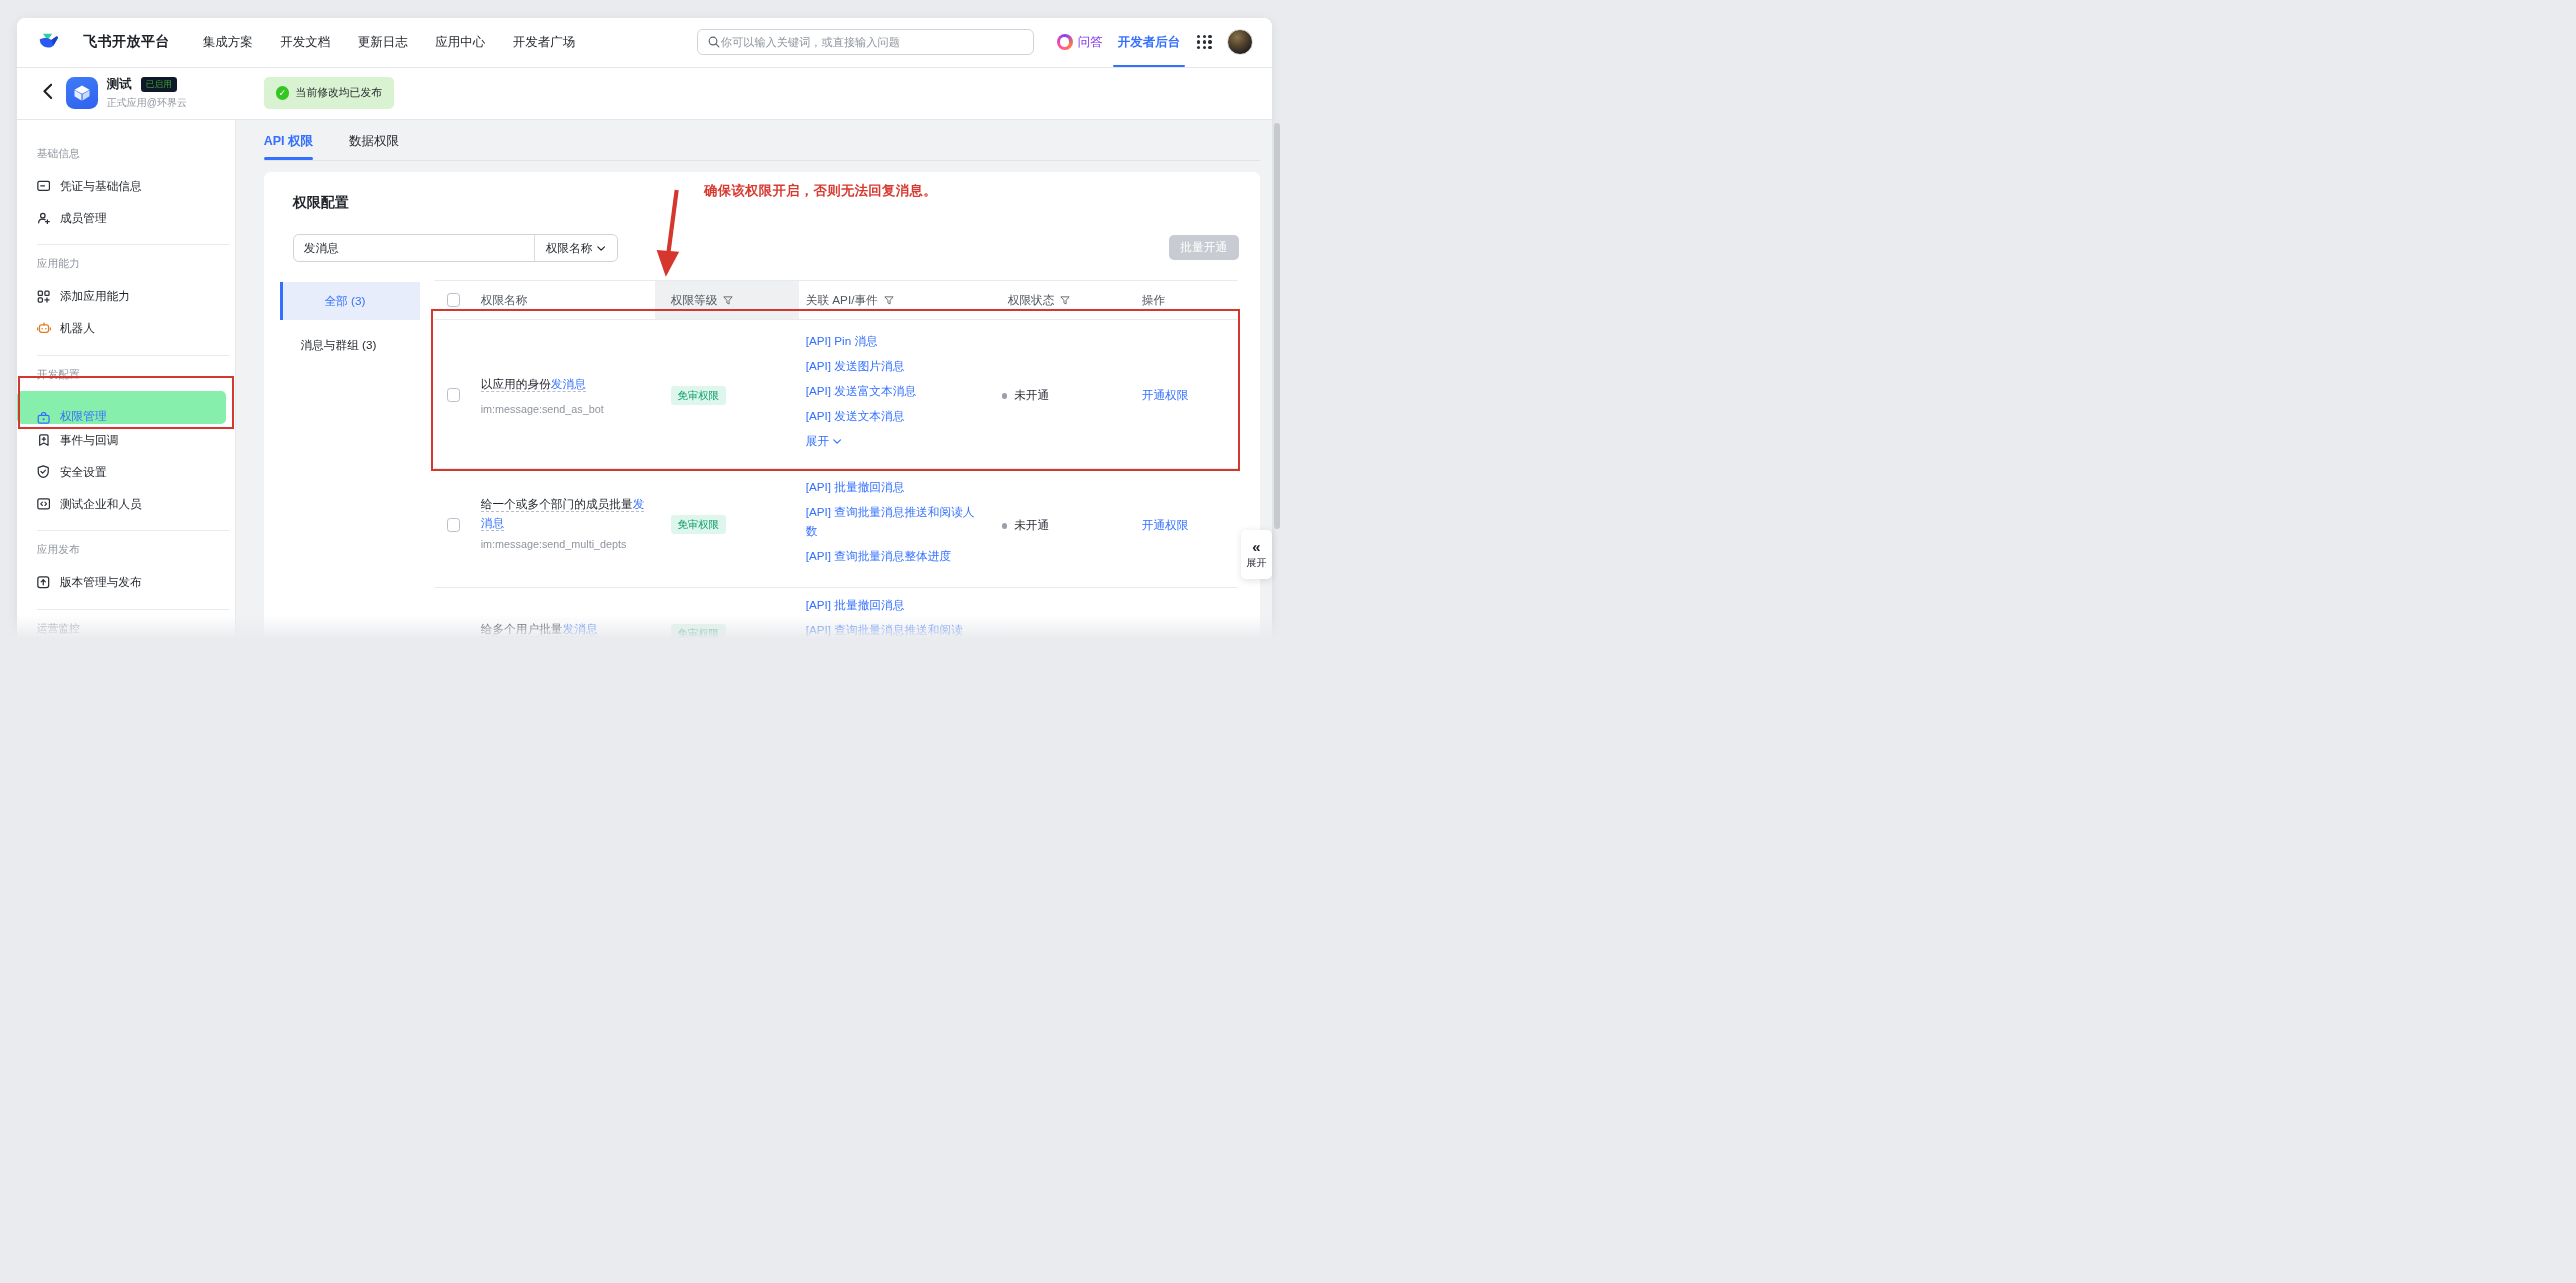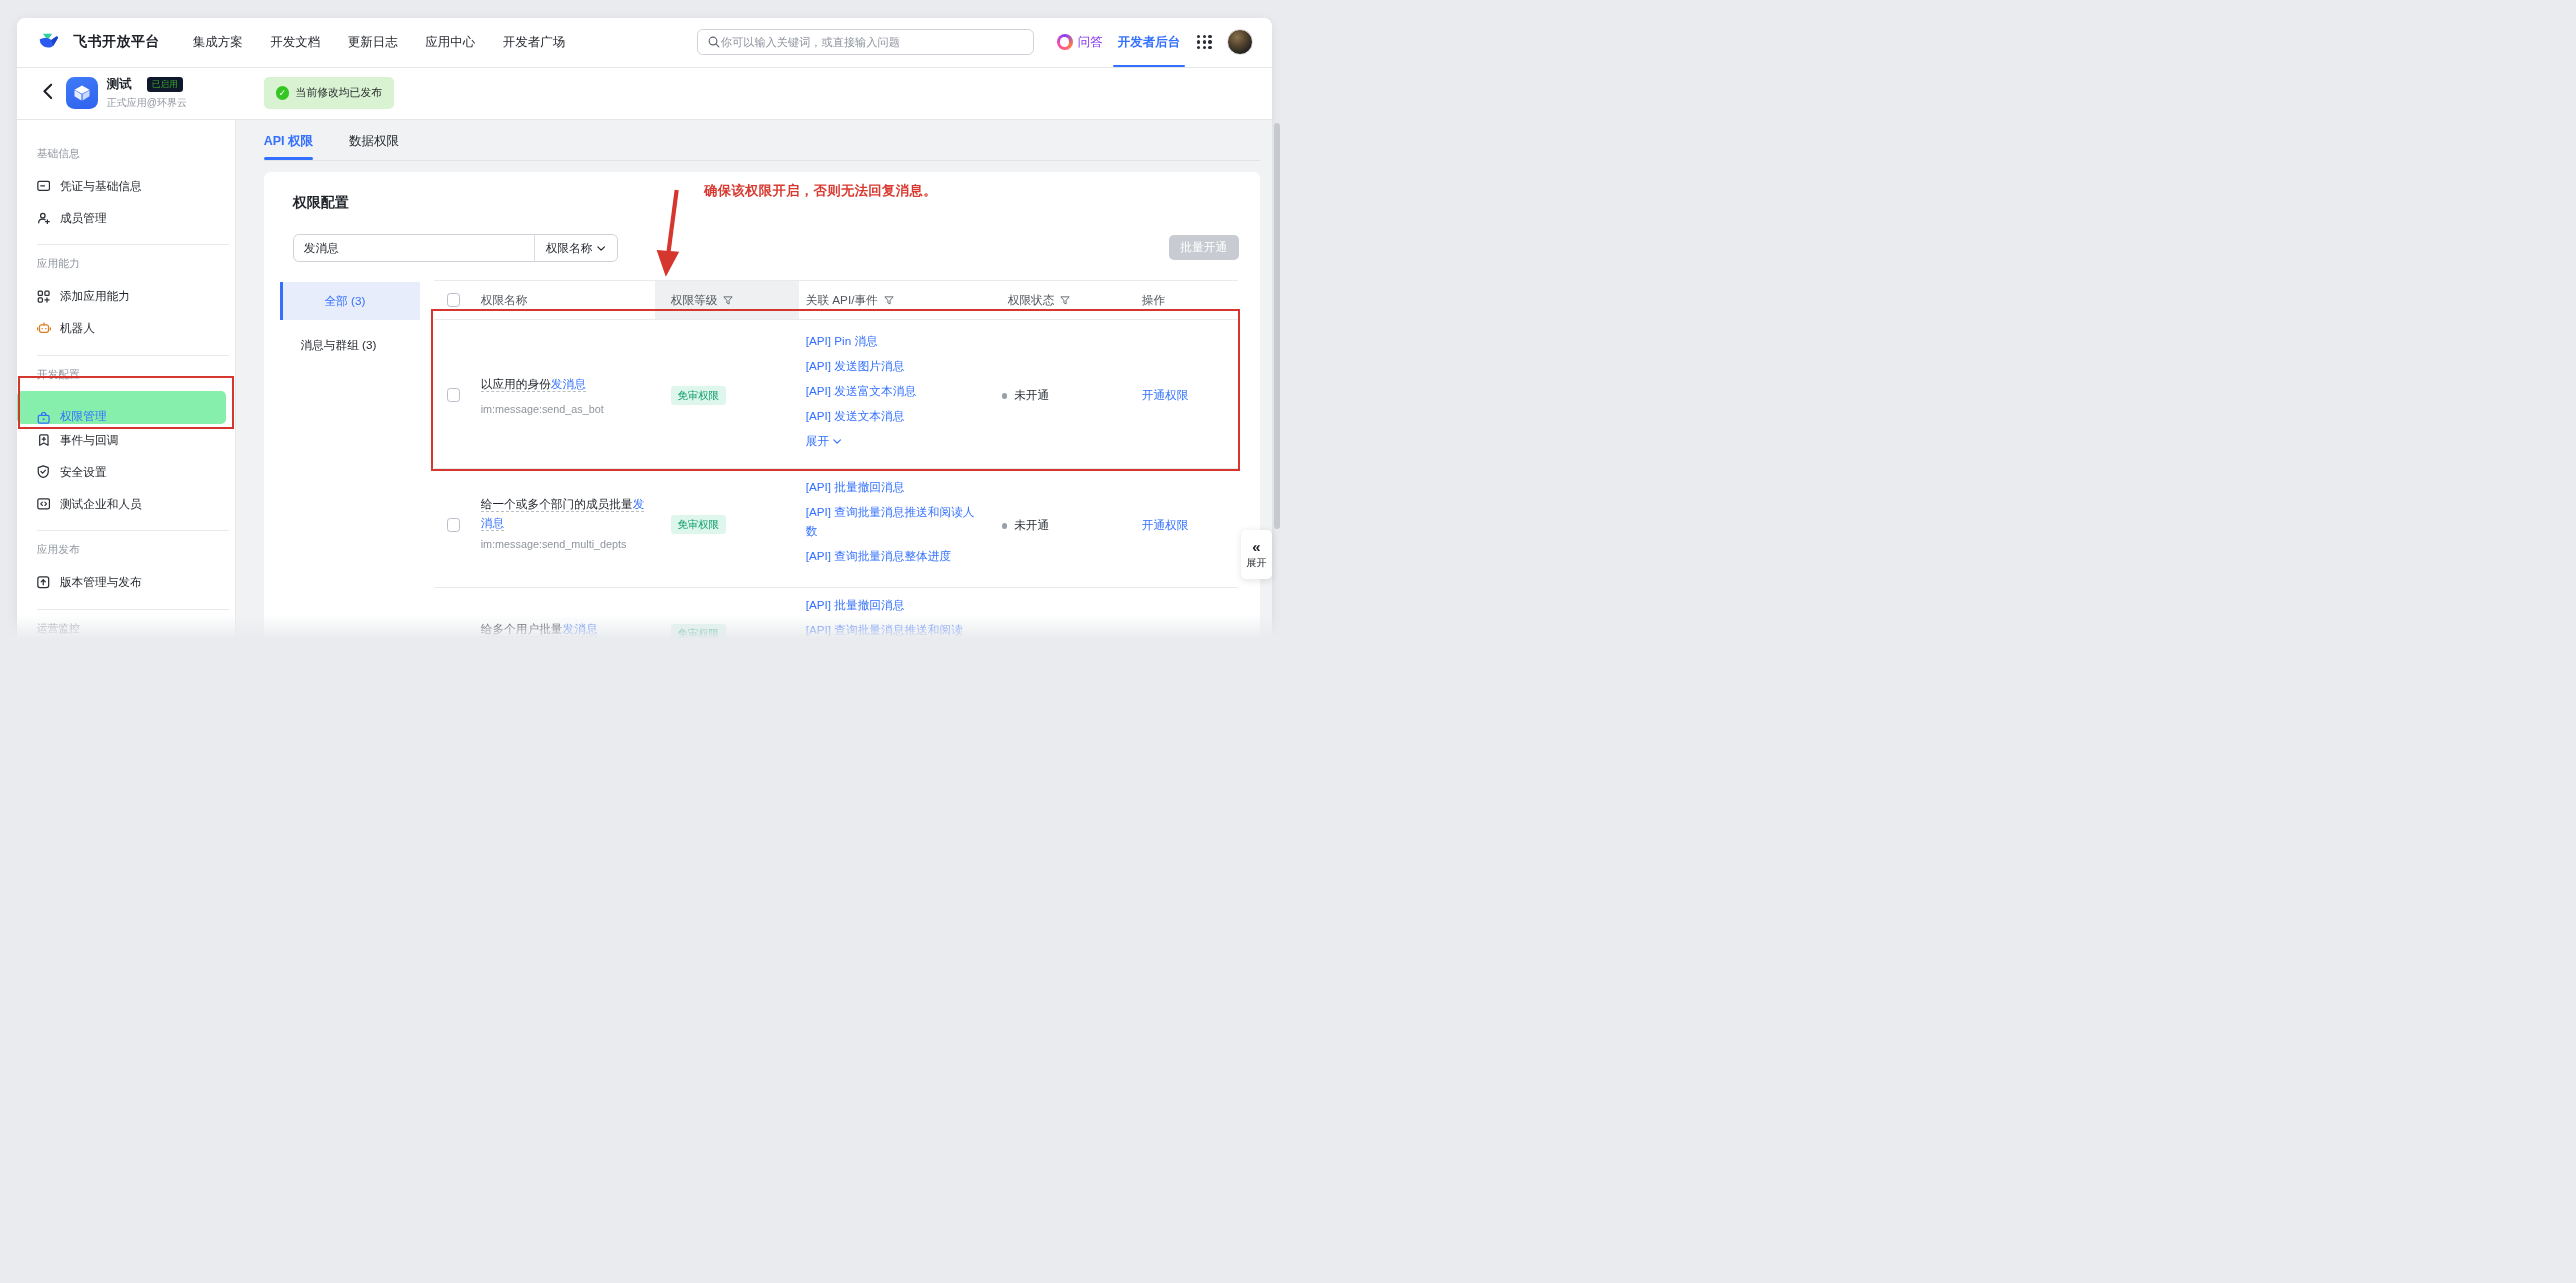--- a/index.html
+++ b/index.html
@@ -13,21 +13,21 @@
   .abs { position:absolute; }
   
   #window {
     position:absolute; left:16.7px; top:17.5px; width:1255px; height:624px;
     border-radius:8.3px 8.3px 0 0; overflow:hidden; background:#fff;
     box-shadow:0 2.5px 11.7px rgba(0,0,0,.07);
   }
   
   .navbar { height:50px; background:#fff; border-bottom:0.8px solid #e4e6e9;
     display:flex; align-items:center; padding:0 19px 0 21px; position:relative; }
-  .logo { display:flex; align-items:center; gap:14px; margin-right:33px; }
+  .logo { display:flex; align-items:center; gap:24px; margin-right:33px; }
   .logo-text { font-size:14px; font-weight:bold; letter-spacing:0.4px; }
   .nav-items { display:flex; gap:27.5px; }
   .nav-item { font-size:12.5px; color:#1f2329; cursor:pointer; white-space:nowrap; }
   .nav-search { margin-left:auto; width:337px; height:26px; border:0.8px solid #cfd3d9;
     border-radius:5.8px; display:flex; align-items:center; gap:1px; padding:0 10px;
     color:#8f959e; font-size:11.2px; }
   .nav-right { display:flex; align-items:center; gap:11.7px; margin-left:22.5px; }
   .qa { display:flex; align-items:center; gap:5px; }
   .qa-ring { width:16px; height:16px; border-radius:50%;
     background:conic-gradient(#8a3ff2,#ff7a45,#ff4da6,#8a3ff2); position:relative; }
@@ -41,21 +41,21 @@
   .avatar { width:26px; height:26px; border-radius:50%; margin-left:3.3px;
     background:radial-gradient(circle at 38% 30%,#8a744c 0%,#57452f 38%,#262521 72%,#121318 100%);
     border:0.8px solid #e0e0e0; }
   
   .appbar { height:52px; background:#fff; border-bottom:0.8px solid #e4e6e9;
     display:flex; align-items:center; padding:0 20px 0 25px; }
   .back { font-size:18.3px; font-weight:bold; color:#1f2329; margin-right:14px; line-height:1; cursor:pointer; }
   .app-icon { width:32px; height:32px; border-radius:8.3px;
     background:linear-gradient(160deg,#3f7bf7,#2f62ee); display:flex; align-items:center;
     justify-content:center; margin-right:8.3px; }
-  .app-title-row { display:flex; align-items:center; gap:15px; }
+  .app-title-row { display:flex; align-items:center; gap:9px; }
   .app-title { font-size:12.5px; font-weight:600; }
   .badge-enabled { background:#0f172a; color:#3ba62c; font-size:8.7px; padding:1.7px 5px; border-radius:3.3px; }
   .app-sub { font-size:10px; color:#8f959e; margin-top:2.5px; }
   .published { margin-left:77px; background:#d9f2d1; border-radius:5px; height:32px;
     display:flex; align-items:center; gap:6.7px; padding:0 11.7px; font-size:10.8px; color:#1f2329; }
   .check-circle { width:13.3px; height:13.3px; border-radius:50%; background:#34c724; color:#fff;
     font-size:9.2px; display:flex; align-items:center; justify-content:center; font-weight:bold; }
   
   .main { display:flex; height:523px; background:#f1f2f4; }
   .sidebar { width:219px; background:#fff; border-right:0.8px solid #e8eaec; padding-top:17.5px; flex:none; }

